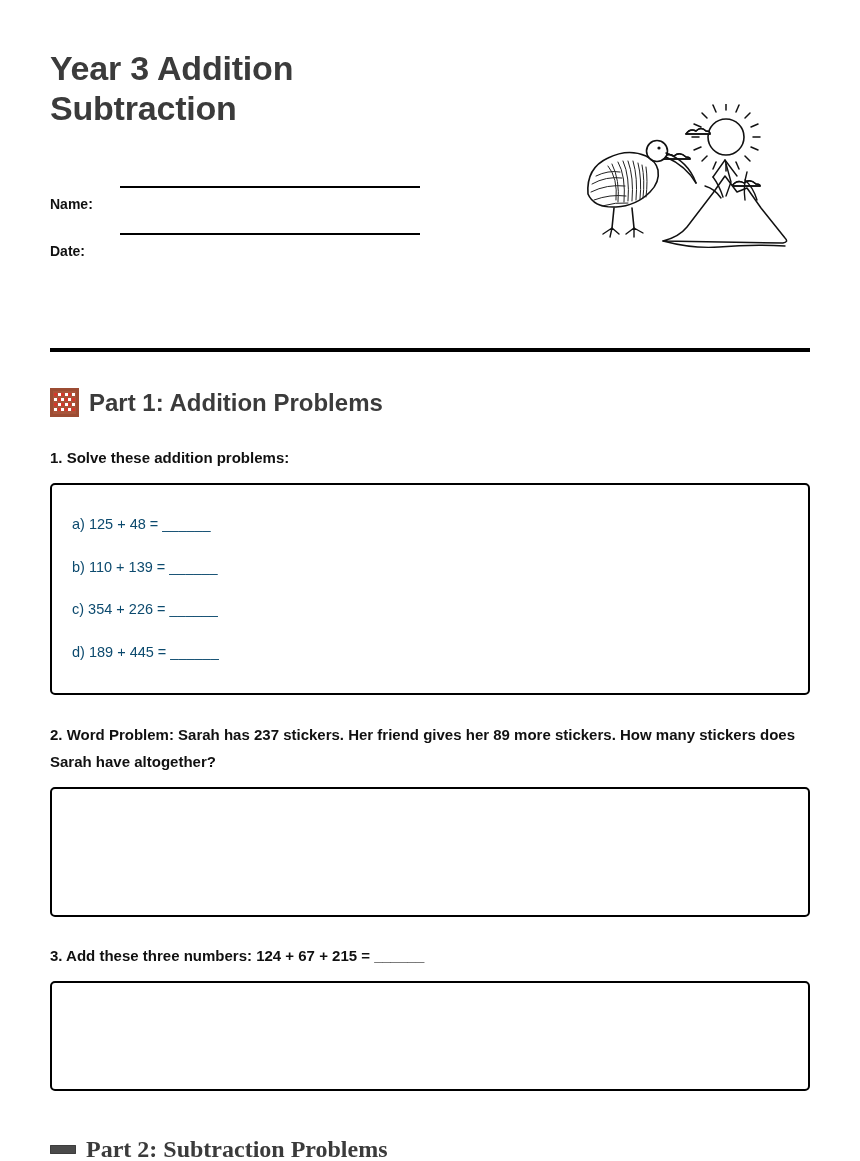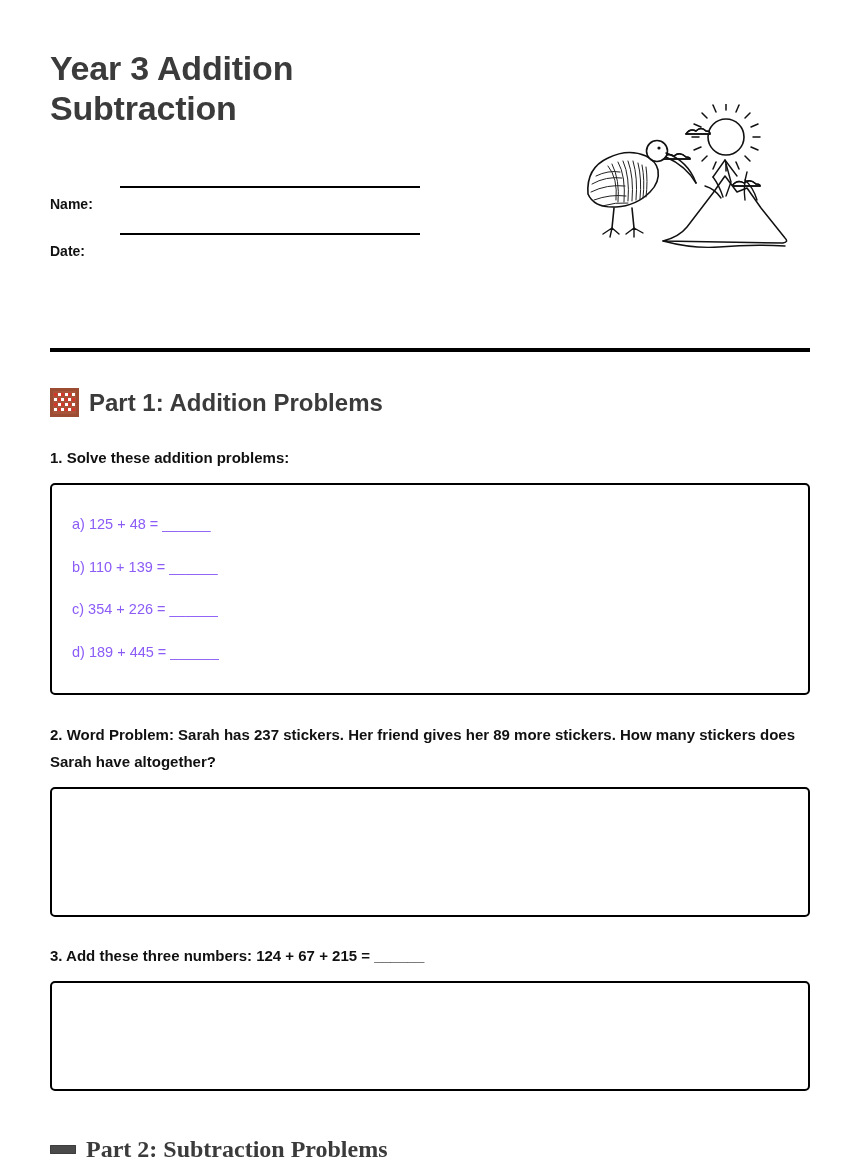--- a/index.html
+++ b/index.html
@@ -160,21 +160,21 @@
     top: 483px;
     height: 212px;
     padding: 32px 0 0 20px;
   }
   .box-work-1 { top: 787px; height: 130px; }
   .box-work-2 { top: 981px; height: 110px; }
 
   .problem-line {
     font-size: 14.5px;
     font-weight: normal;
-    color: #8b5cf6;
+    color: #0c4a6e;
     line-height: 1;
     margin-bottom: 28px;
   }
   .problem-line:last-child { margin-bottom: 8px; }
 </style>
 </head>
 <body>
 
 <div class="page">
 

